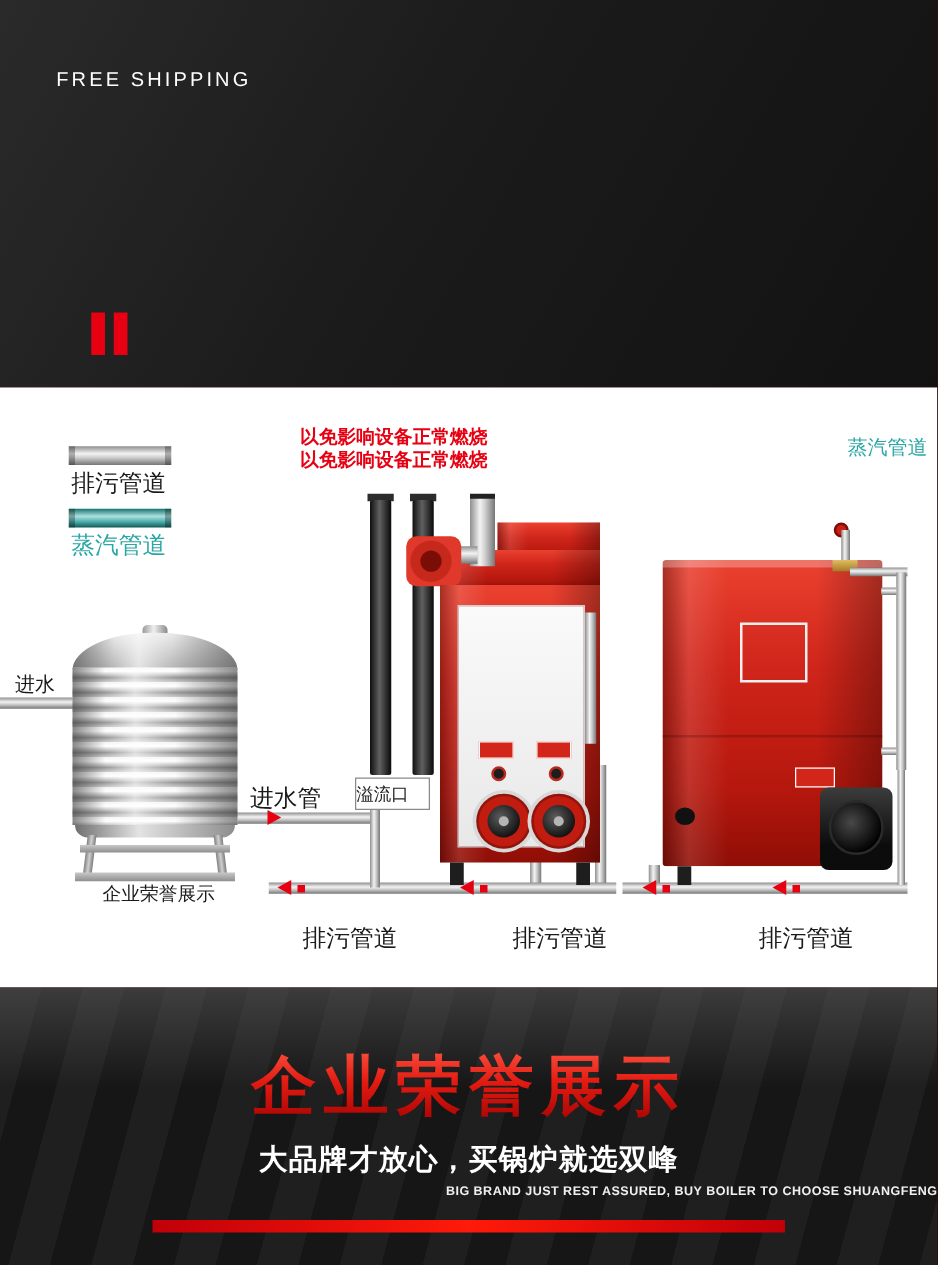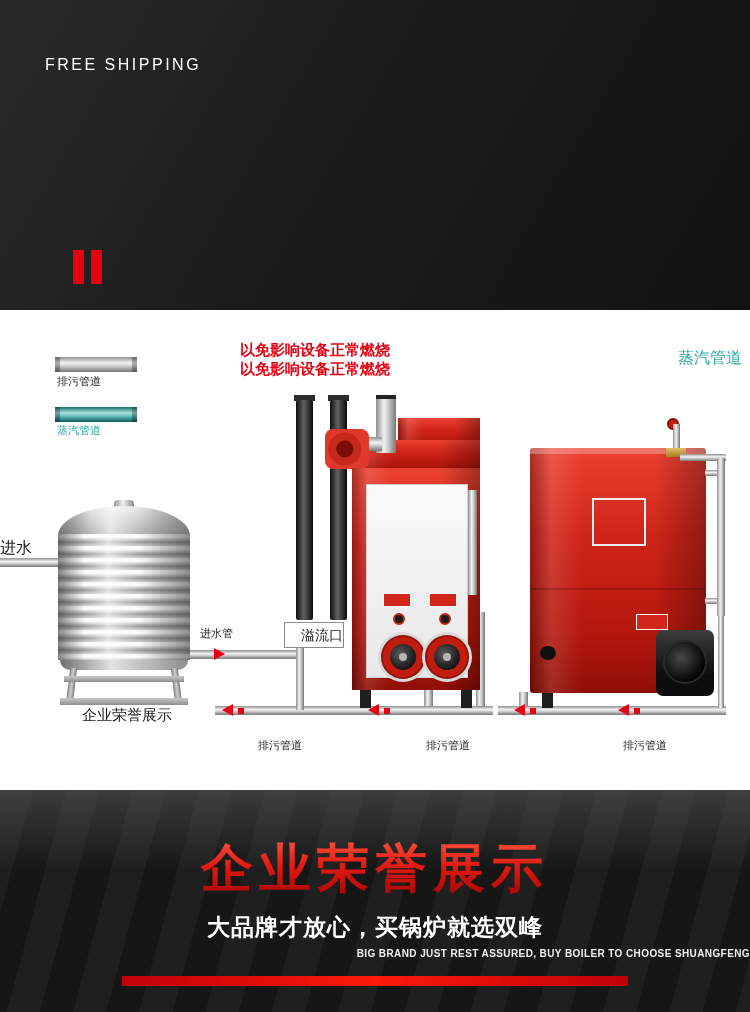--- a/index.html
+++ b/index.html
@@ -11,21 +11,21 @@
   
   .sec-top { position:absolute; left:0; top:0; width:750px; height:310px;
     background:linear-gradient(120deg,#2a2a2a 0%,#1b1b1b 45%,#121212 100%); }
   .eyebrow { position:absolute; left:45px; top:56px; color:#fff; font-size:16px; letter-spacing:2.5px; }
   .big-title { position:absolute; left:38px; color:#fff; font-size:60px; font-weight:bold; letter-spacing:4px; line-height:1; }
   .marks { position:absolute; left:73px; top:250px; display:flex; gap:7px; }
   .marks i { display:block; width:11px; height:34px; background:#e60012; }
 
   
   .sec-mid { position:absolute; left:0; top:310px; width:750px; height:480px; background:#fff; }
-  .lbl { position:absolute; color:#1a1a1a; font-size:11px; white-space:nowrap; }
+  .lbl { position:absolute; color:#1a1a1a; font-size:19px; white-space:nowrap; }
   .lbl-teal { color:#2aa7a4; }
   .warn { position:absolute; left:225px; top:30px; width:180px; text-align:center;
           color:#e60012; font-size:15px; font-weight:bold; line-height:19px; }
 
   .pipe-h { position:absolute; background:linear-gradient(180deg,#8f8f8f,#f3f3f3 40%,#cfcfcf 60%,#767676); }
   .pipe-v { position:absolute; background:linear-gradient(90deg,#8f8f8f,#f3f3f3 40%,#cfcfcf 60%,#767676); }
   .legend-pipe { position:absolute; width:82px; height:15px; }
   .legend-pipe::before,.legend-pipe::after { content:""; position:absolute; top:0; bottom:0; width:5px; background:rgba(0,0,0,.28); }
   .legend-pipe::before { left:0; } .legend-pipe::after { right:0; }
   .silver-grad { background:linear-gradient(180deg,#8f8f8f,#f3f3f3 40%,#cfcfcf 60%,#767676); }
@@ -66,21 +66,21 @@
   .gauge { position:absolute; width:12px; height:12px; border-radius:50%; background:#1d1d1d; border:2px solid #b8281c; }
   .burner { position:absolute; width:44px; height:44px; border-radius:50%; background:#c21c10;
     box-shadow:0 0 0 3px #d8d8d8, inset 0 0 0 2px rgba(0,0,0,.25);
     display:flex; align-items:center; justify-content:center; }
   .burner-core { width:26px; height:26px; border-radius:50%;
     background:radial-gradient(circle at 40% 38%, #5c5c5c, #151515 70%);
     display:flex; align-items:center; justify-content:center; }
   .burner-dot { width:8px; height:8px; border-radius:50%; background:#b5b5b5; }
   .foot { position:absolute; width:11px; height:18px; background:#1e1e1e; }
   .overflow-box { position:absolute; left:284px; top:312px; width:60px; height:26px; background:#fff;
-    border:1px solid #8a8a8a; z-index:5; font-size:14px; color:#222; text-align:right; line-height:24px; }
+    border:1px solid #8a8a8a; z-index:5; font-size:14px; color:#222; text-align:left; line-height:24px; }
   .burner-motor { position:absolute; width:58px; height:66px; border-radius:7px;
     background:linear-gradient(180deg,#3c3c3c,#0c0c0c 70%); }
   .motor-face { position:absolute; left:7px; top:10px; width:44px; height:44px; border-radius:50%;
     background:radial-gradient(circle at 40% 40%, #484848, #000 75%); border:2px solid #2a2a2a; }
   .panel-outline { position:absolute; border:2px solid #f0f0f0; }
   .valve-handle { position:absolute; width:12px; height:12px; border-radius:50%; background:#c62017; border:2px solid #7d0c05; }
   .brass { position:absolute; background:linear-gradient(180deg,#e2bd62,#a67c24); }
 
   .z1 { z-index:1; } .z2 { z-index:2; } .z3 { z-index:3; }
 
@@ -120,21 +120,21 @@
     <div class="legend-pipe teal-grad" style="left:55px; top:97px;"></div>
     <div class="lbl lbl-teal" style="left:57px; top:113px;">蒸汽管道</div>
 
     <div class="warn">
       <div>以免影响设备正常燃烧</div>
       <div>以免影响设备正常燃烧</div>
     </div>
 
     <div class="lbl lbl-teal" style="left:678px; top:38px; font-size:16px;">蒸汽管道</div>
 
-    <div class="lbl" style="left:0; top:228px; font-size:16px;font-family:Liberation Serif, serif;">进水</div>
+    <div class="lbl" style="left:12px; top:228px; font-size:16px;font-family:Liberation Serif, serif;">进水</div>
     <div class="pipe-h z1" style="left:0; top:248px; width:62px; height:9px;"></div>
 
     <div class="tank">
       <div class="tank-knob"></div>
       <div class="tank-dome"></div>
       <div class="tank-body"></div>
       <div class="tank-rim"></div>
       <div class="tank-leg" style="left:10px; transform:skewX(-7deg);"></div>
       <div class="tank-leg" style="left:115px; transform:skewX(7deg);"></div>
       <div class="tank-rail" style="left:6px; top:176px; width:120px; height:6px;"></div>

